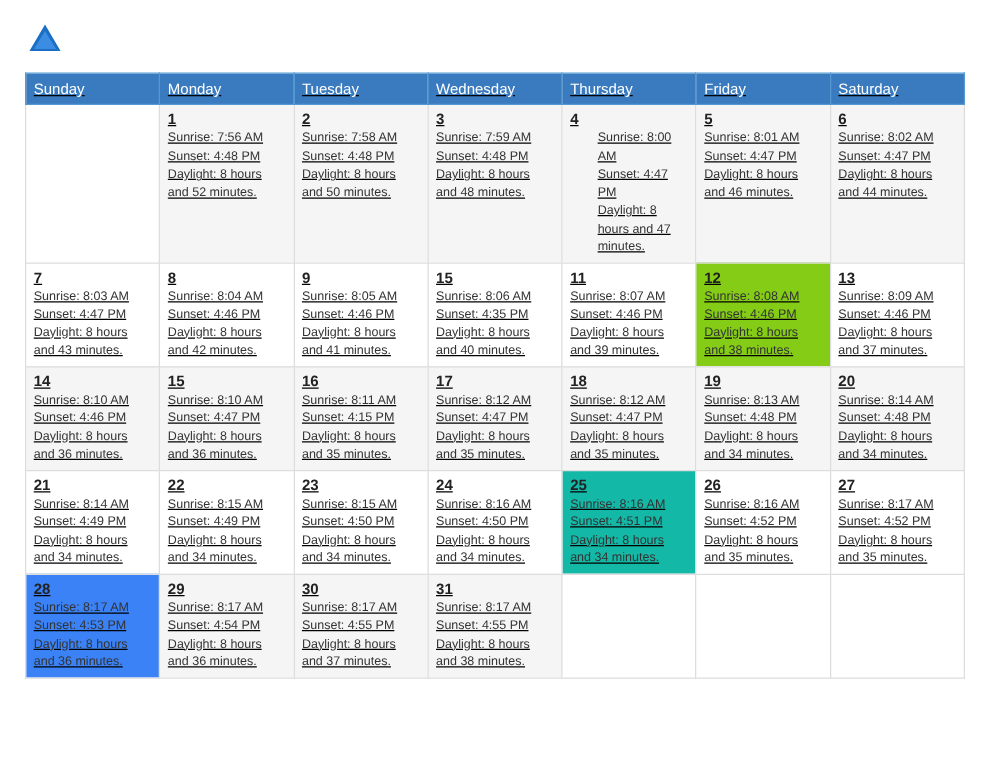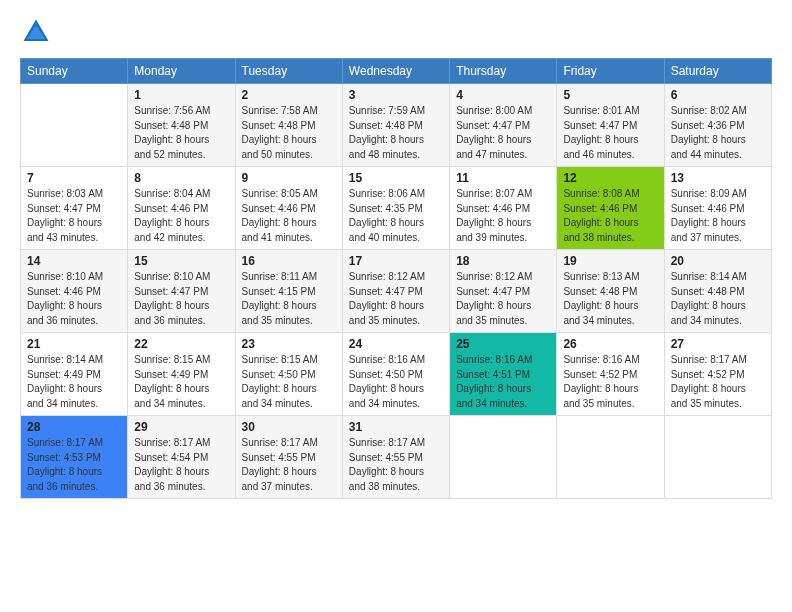--- a/index.html
+++ b/index.html
@@ -8,20 +8,21 @@
       background: #fff;
       width: 792px;
       height: 612px;
       overflow: hidden;
     }
     .page {
       width: 792px;
       height: 612px;
       background: #fff;
       padding: 16px 20px 20px 20px;
+      text-decoration: underline;
     }
     .header {
       display: flex;
       justify-content: space-between;
       align-items: flex-start;
       margin-bottom: 10px;
     }
     .logo {
       display: flex;
       align-items: center;
@@ -155,34 +156,34 @@
 Daylight: 8 hours and 50 minutes.</div>
           </td>
           <td style="background: rgb(245, 245, 245);">
             <span class="day-num">3</span>
             <div class="day-info" style="white-space: pre-line;">Sunrise: 7:59 AM
 Sunset: 4:48 PM
 Daylight: 8 hours and 48 minutes.</div>
           </td>
           <td style="background: rgb(245, 245, 245);">
             <span class="day-num">4</span>
-            <div class="day-info" style="white-space: pre-line;">Sunrise: 8:00 AM
+            <div class="day-info" style="white-space: pre-line; margin-left: 22px;">Sunrise: 8:00 AM
 Sunset: 4:47 PM
 Daylight: 8 hours and 47 minutes.</div>
           </td>
           <td style="background: rgb(245, 245, 245);">
             <span class="day-num">5</span>
             <div class="day-info" style="white-space: pre-line;">Sunrise: 8:01 AM
 Sunset: 4:47 PM
 Daylight: 8 hours and 46 minutes.</div>
           </td>
           <td style="background: rgb(245, 245, 245);">
             <span class="day-num">6</span>
             <div class="day-info" style="white-space: pre-line;">Sunrise: 8:02 AM
-Sunset: 4:36 PM
+Sunset: 4:47 PM
 Daylight: 8 hours and 44 minutes.</div>
           </td>
         </tr>
         <tr>
           <td style="background: rgb(255, 255, 255);">
             <span class="day-num">7</span>
             <div class="day-info" style="white-space: pre-line;">Sunrise: 8:03 AM
 Sunset: 4:47 PM
 Daylight: 8 hours and 43 minutes.</div>
           </td>

